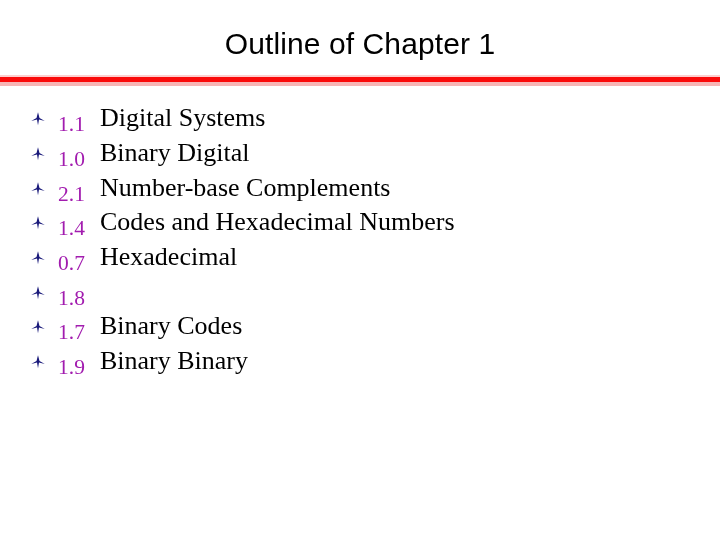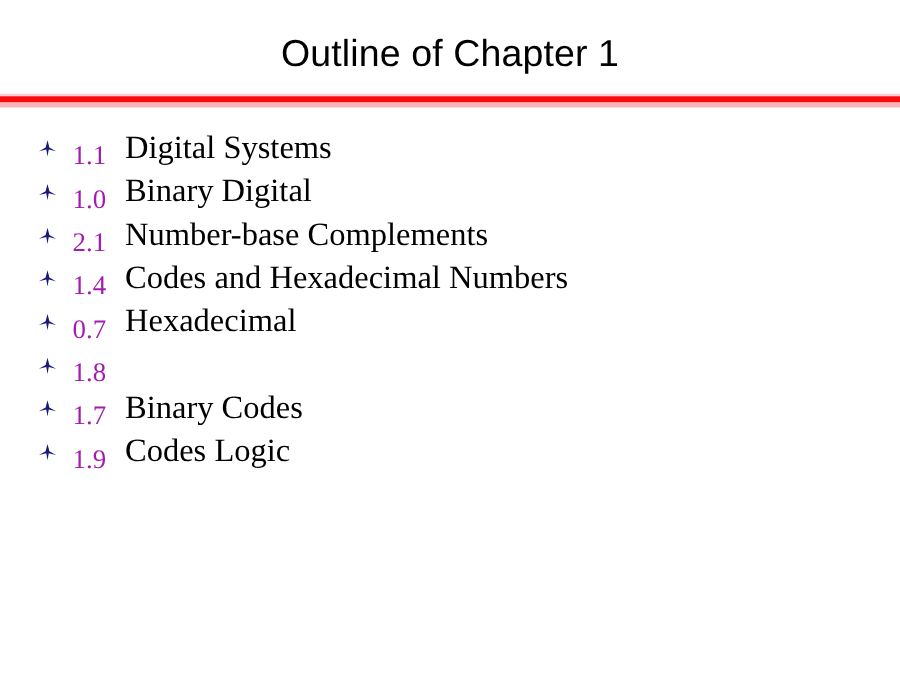--- a/index.html
+++ b/index.html
@@ -207,17 +207,17 @@
     </div>
 
 
     <div class="outline-item">
       <span class="bullet-icon">
         <svg width="16" height="16" viewBox="0 0 16 16" aria-hidden="true">
           <path d="M8 1.2 L9.5 7.0 L14.8 9.9 L9.0 8.6 L8 14.2 L7.0 8.6 L1.2 9.9 L6.5 7.0 Z" fill="#19197a"></path>
         </svg>
       </span>
       <span class="item-number">1.9</span>
-      <span class="item-text">Codes Logic</span>
+      <span class="item-text">Binary Binary</span>
     </div>
 
   </div>
 </div>
 
 </body></html>

